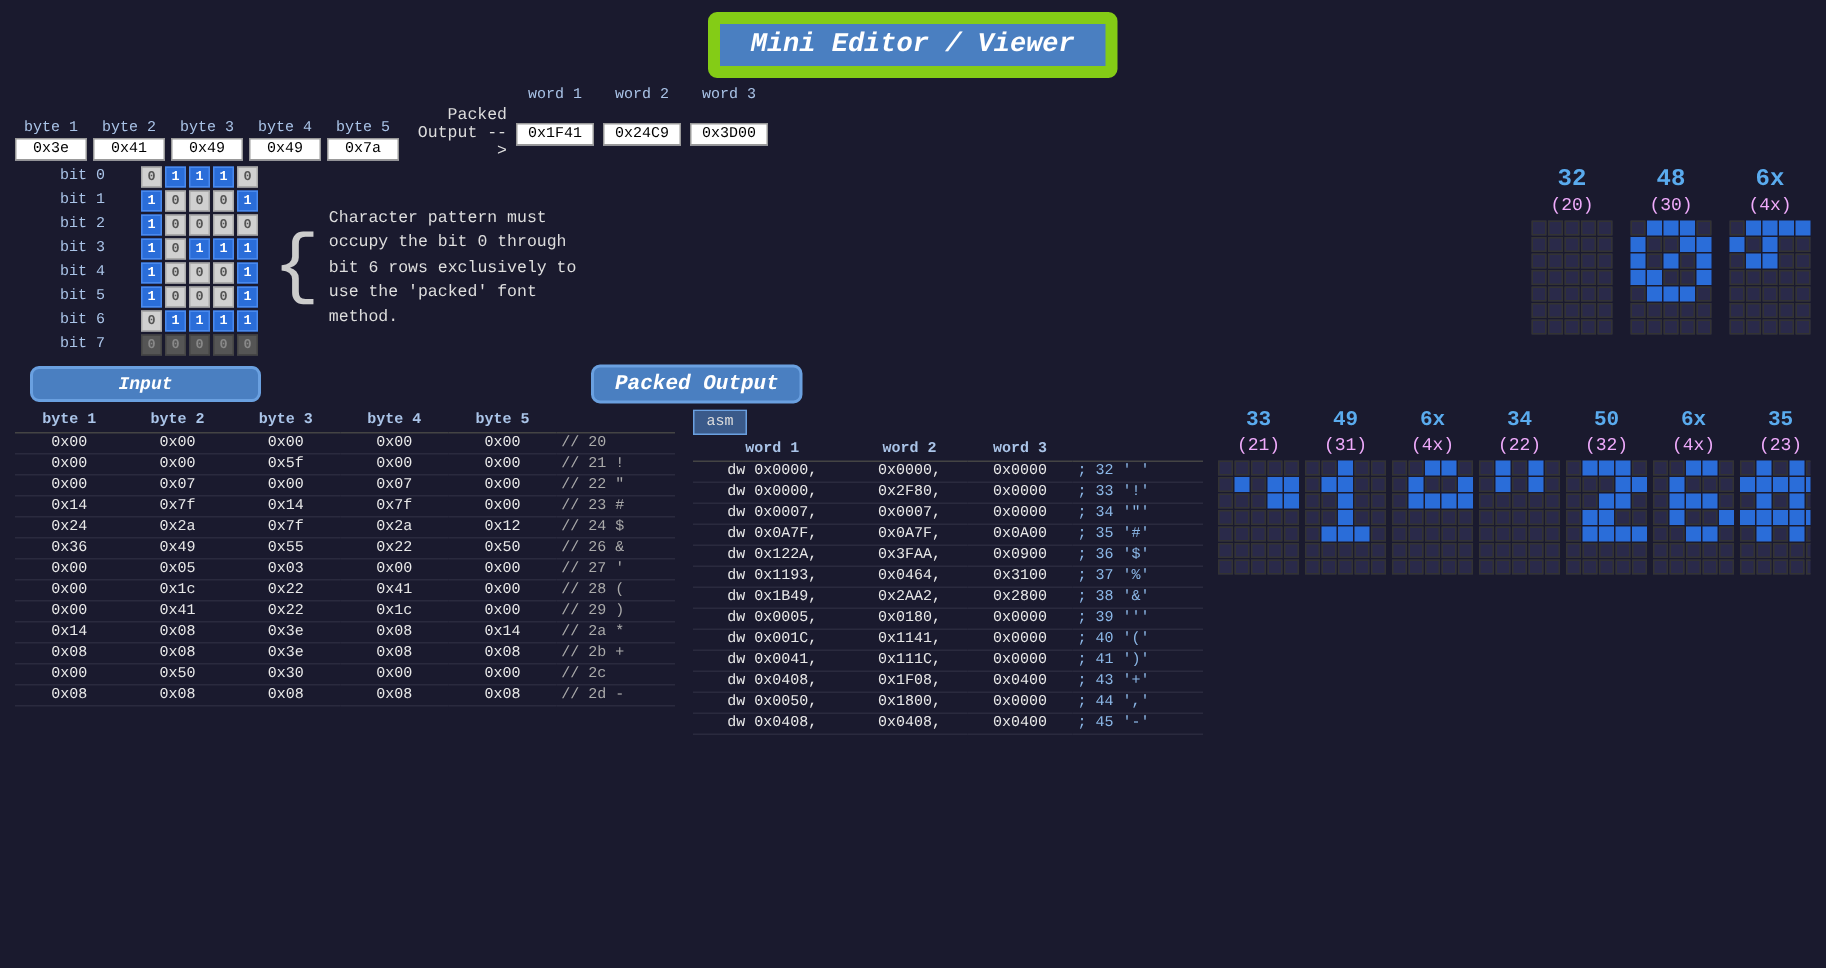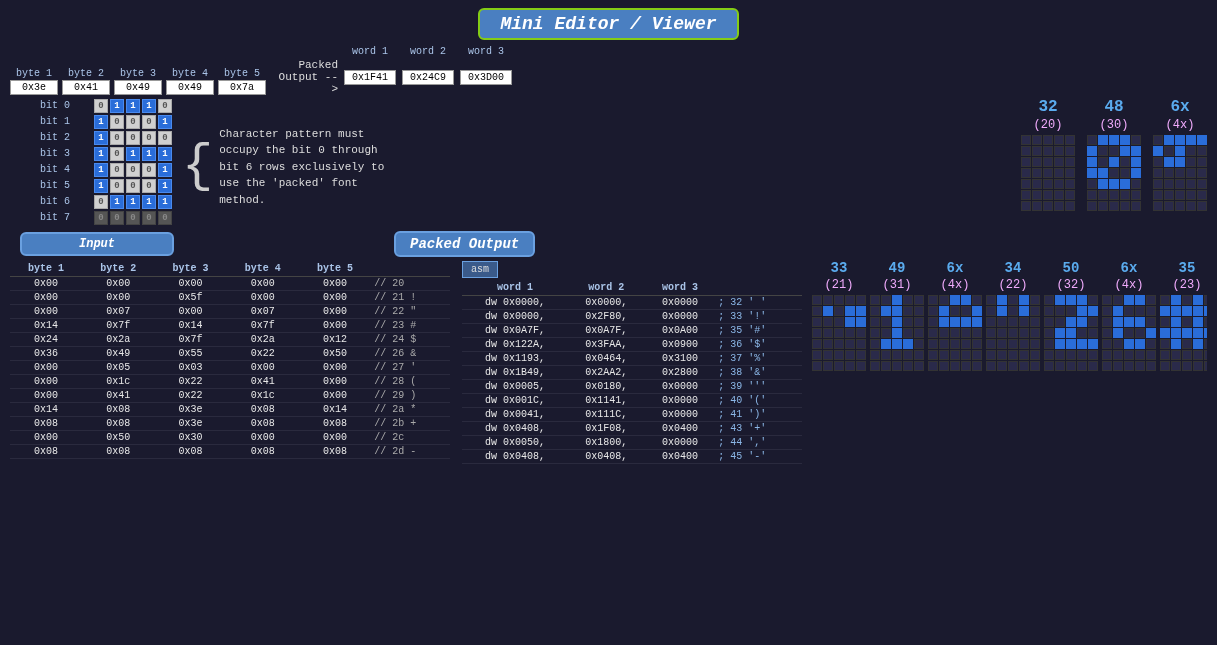--- a/index.html
+++ b/index.html
@@ -23,21 +23,21 @@
     }
 
     
     .title-bar {
       display: flex;
       justify-content: center;
       padding: 8px 0 4px 0;
     }
     .title-box {
       background: #4a7fc1;
-      border: 2px solid #84cc16;
+      border: 8px solid #84cc16;
       border-radius: 6px;
       padding: 4px 20px;
       font-style: italic;
       font-size: 18px;
       color: #fff;
       font-weight: bold;
     }
 
     .byte-value-box {
       background: #fff;
@@ -662,20 +662,26 @@
               <td>0x0000</td>
               <td class="comment" style="color: rgb(140, 184, 232);">; 32 ' '</td>
             </tr>
             <tr>
               <td>dw 0x0000,</td>
               <td>0x2F80,</td>
               <td>0x0000</td>
               <td class="comment" style="color: rgb(140, 184, 232);">; 33 '!'</td>
             </tr>
             <tr>
+              <td>dw 0x0007,</td>
+              <td>0x0007,</td>
+              <td>0x0000</td>
+              <td class="comment" style="color: rgb(140, 184, 232);">; 34 '"'</td>
+            </tr>
+            <tr>
               <td>dw 0x0A7F,</td>
               <td>0x0A7F,</td>
               <td>0x0A00</td>
               <td class="comment" style="color: rgb(140, 184, 232);">; 35 '#'</td>
             </tr>
             <tr>
               <td>dw 0x122A,</td>
               <td>0x3FAA,</td>
               <td>0x0900</td>
               <td class="comment" style="color: rgb(140, 184, 232);">; 36 '$'</td>

